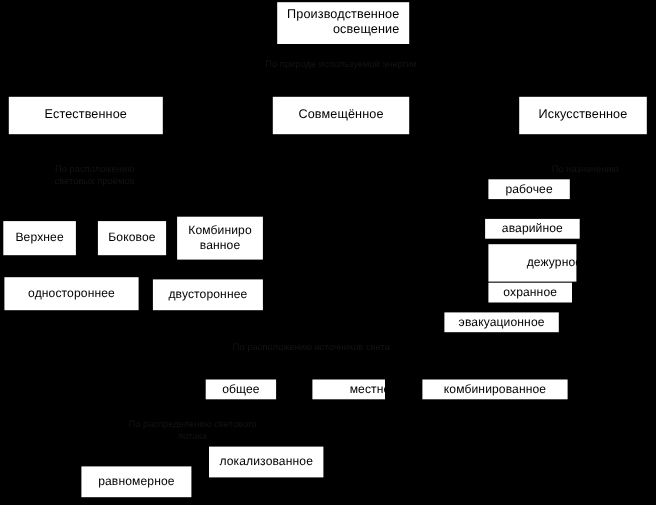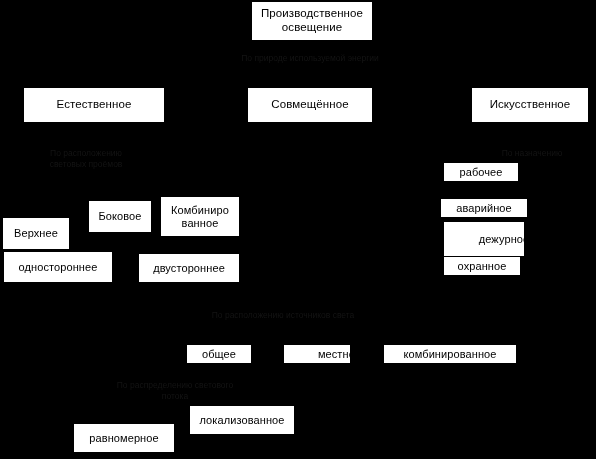--- a/index.html
+++ b/index.html
@@ -43,53 +43,54 @@
     white-space: pre-line;
     letter-spacing: 0px;
     opacity: 0.96;
   }
 </style>
 </head>
 <body>
 
 <div id="canvas">
 
-  <div class="node big" style="left:252px; top:2px; width:120px; height:38px;">Производственное
+  <div class="node big" style="left:252px; top:2px; width:120px; height:38px;text-align:right;">Производственное
 освещение</div>
 
   <div class="cat" style="left:210px; top:53px; width:200px;">По природе используемой энергии</div>
 
-  <div class="node big" style="left:8px; top:88px; width:140px; height:34px;margin-left:16px;">Естественное</div>
+  <div class="node big" style="left:8px; top:88px; width:140px; height:34px;">Естественное</div>
 
   <div class="node big" style="left:248px; top:88px; width:124px; height:34px;">Совмещённое</div>
 
   <div class="node big" style="left:472px; top:88px; width:116px; height:34px;">Искусственное</div>
 
   <div class="cat" style="left:22px; top:148px; width:128px;">По расположению
 световых проёмов</div>
 
   <div class="cat" style="left:480px; top:148px; width:104px;">По назначению</div>
 
-  <div class="node" style="left:3px; top:218px; width:66px; height:31px;">Верхнее</div>
+  <div class="node" style="left:3px; top:201px; width:66px; height:31px;">Верхнее</div>
 
   <div class="node" style="left:89px; top:201px; width:62px; height:31px;">Боковое</div>
 
   <div class="node" style="left:161px; top:197px; width:78px; height:39px;">Комбиниро
 ванное</div>
 
   <div class="node" style="left:444px; top:163px; width:74px; height:18px;">рабочее</div>
 
   <div class="node" style="left:441px; top:199px; width:86px; height:18px;">аварийное</div>
 
   <div class="node" style="left:444px; top:222px; width:80px; height:34px;padding-left:43px;">дежурное</div>
 
   <div class="node" style="left:444px; top:257px; width:76px; height:18px;">охранное</div>
 
+  <div class="node" style="left:404px; top:284px; width:104px; height:18px;">эвакуационное</div>
 
-  <div class="node" style="left:4px; top:252px; width:108px; height:30px;">одностороннее</div>
+  <div class="node" style="left:4px; top:252px; width:122px; height:30px;">одностороннее</div>
 
   <div class="node" style="left:139px; top:254px; width:100px; height:28px;">двустороннее</div>
 
   <div class="cat" style="left:193px; top:310px; width:180px;">По расположению источников света</div>
 
   <div class="node" style="left:187px; top:345px; width:64px; height:18px;">общее</div>
 
   <div class="node" style="left:284px; top:345px; width:66px; height:18px;padding-left:48px;">местное</div>
 
   <div class="node" style="left:384px; top:345px; width:132px; height:18px;">комбинированное</div>

